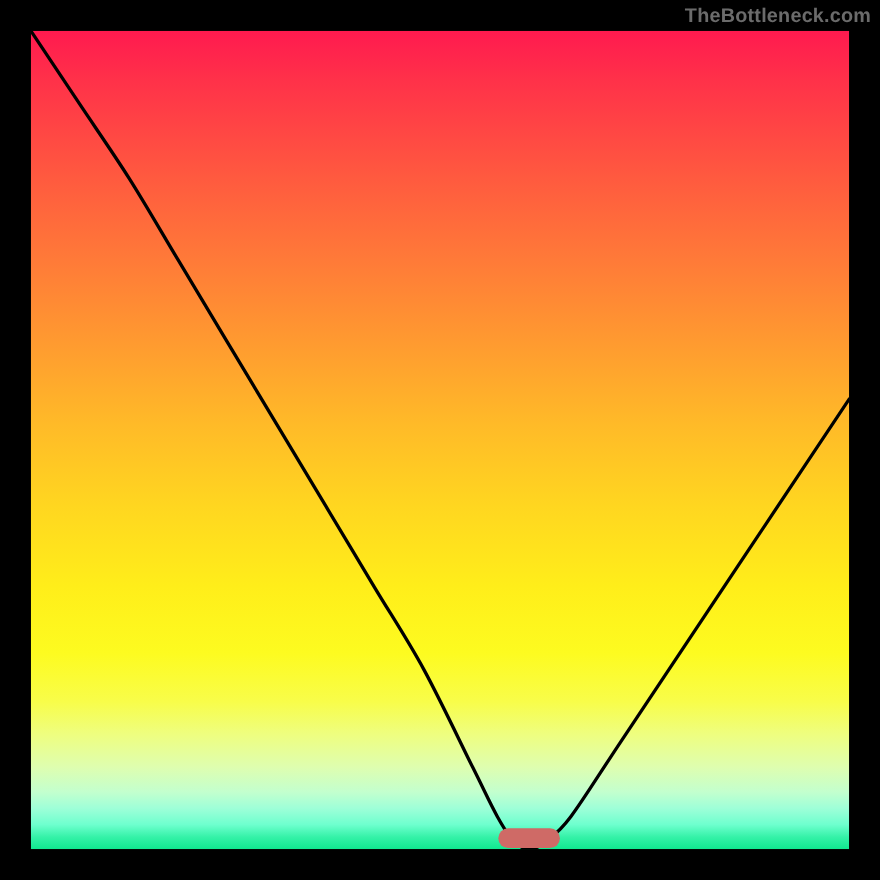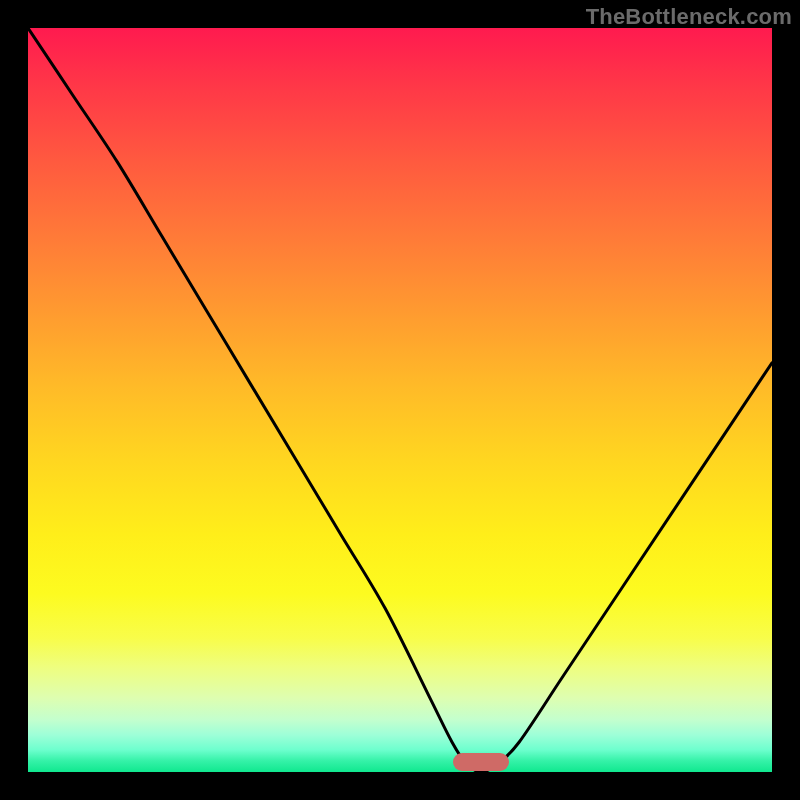--- a/index.html
+++ b/index.html
@@ -46,21 +46,21 @@
       #6effce 97%,
       #35f2a8 98.5%,
       #10e88f 100%
     );
   }
   .watermark {
     position: absolute;
     top: 4px;
     right: 8px;
     font-family: Arial, Helvetica, sans-serif;
-    font-size: 22px;
+    font-size: 18px;
     font-weight: 600;
     color: #6b6b6b;
     letter-spacing: 0.2px;
     user-select: none;
   }
   svg.curve {
     position: absolute;
     inset: 0;
   }
   .marker {

